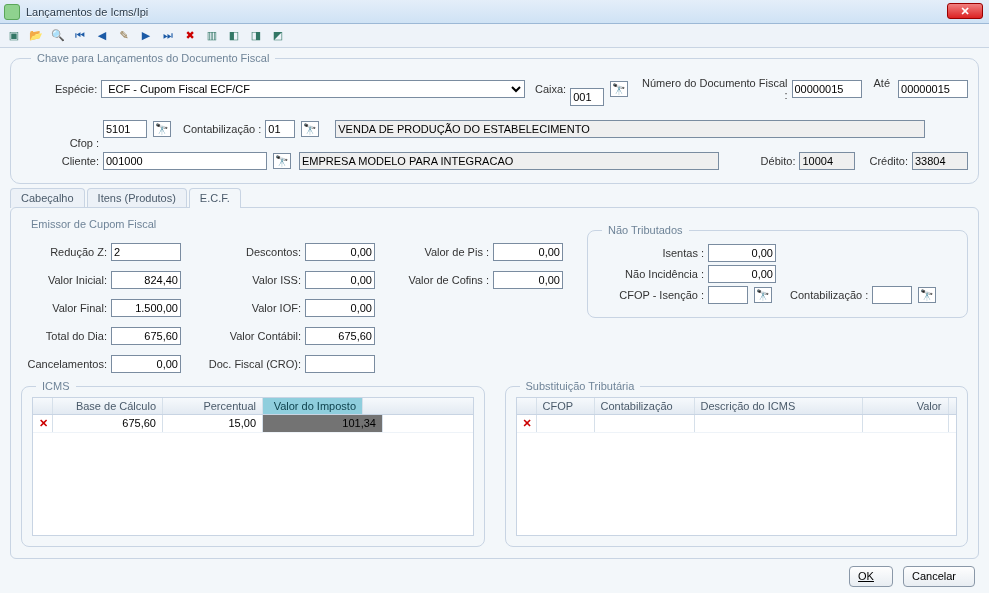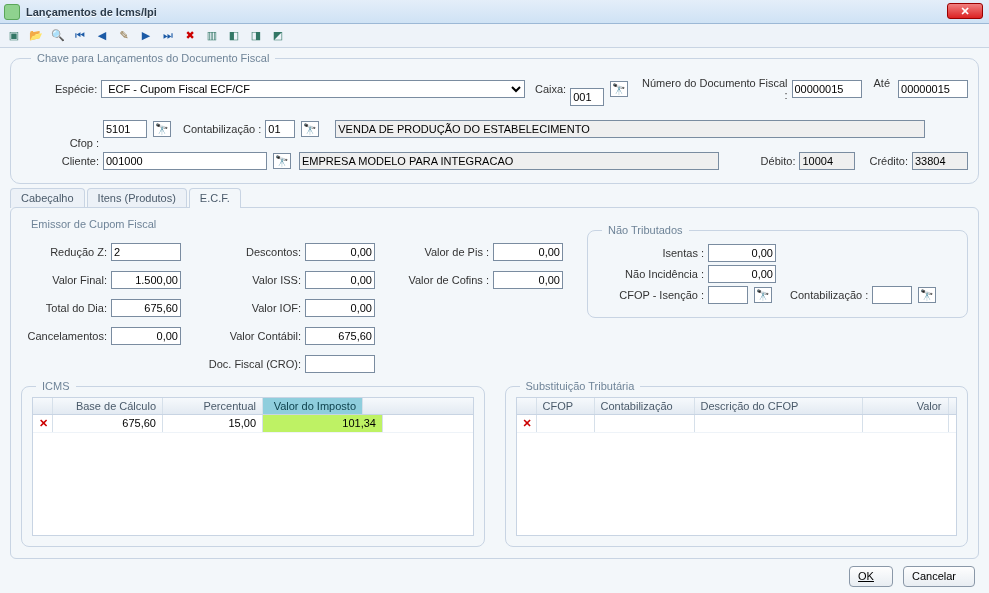--- a/index.html
+++ b/index.html
@@ -1,20 +1,20 @@
 <!DOCTYPE html>
 <html><head>
 <meta charset="utf-8">
 <style>
 * { box-sizing: border-box; font-family: Tahoma, Arial, sans-serif; font-size: 11px; }
 body { margin: 0; background: #fff; width: 989px; height: 593px; overflow: hidden; }
 
 .titlebar { height: 24px; background: linear-gradient(#e4eef9,#cfe2f5); display:flex; align-items:center; padding:0 4px; border-bottom:1px solid #9cb8d6; position:relative; }
 .titlebar .app-icon { width:16px; height:16px; background:#8fd28f; border-radius:3px; margin-right:6px; border:1px solid #5aa65a; }
-.titlebar .title { color:#2a3a4a; font-weight:bold; text-shadow:0 1px 0 #fff; }
+.titlebar .title { color:#2a3a4a; font-weight:normal; text-shadow:0 1px 0 #fff; }
 .closebtn { position:absolute; right:6px; top:3px; width:36px; height:16px; background:linear-gradient(#f08080,#d22); border:1px solid #990000; border-radius:3px; color:#fff; text-align:center; line-height:14px; font-weight:bold; cursor:pointer; }
 
 .toolbar { height:24px; background:#eef3f9; border-bottom:1px solid #c8d4e3; padding:2px 6px; display:flex; gap:6px; align-items:center; }
 .tool-ico { width:16px; height:16px; display:inline-flex; align-items:center; justify-content:center; cursor:pointer; color:#376; }
 .tool-ico.red{color:#c00;}
 .tool-ico.blue{color:#1b5aa6;}
 .tool-ico.brown{color:#8a6d3b;}
 
 .main { position:relative; padding:4px 10px 8px 10px; background:#f3f7fa; height:calc(593px - 24px - 24px); }
 
@@ -137,20 +137,24 @@
       <div class="legend" style="left:4px; top:-4px; position:relative; color:#6f8498;">Emissor de Cupom Fiscal</div>
 
       <div class="ecf-grid" style="margin-top:6px;">
 
         <div class="ecf-col">
           <div class="row">
               <span class="lbl">Redução Z:</span>
               <input class="txt" style="text-align: left;" value="2">
             </div>
           <div class="row">
+              <span class="lbl">Valor Inicial:</span>
+              <input class="txt" value="824,40" style="">
+            </div>
+          <div class="row">
               <span class="lbl">Valor Final:</span>
               <input class="txt" value="1.500,00" style="">
             </div>
           <div class="row">
               <span class="lbl">Total do Dia:</span>
               <input class="txt" value="675,60" style="">
             </div>
           <div class="row">
               <span class="lbl">Cancelamentos:</span>
               <input class="txt" value="0,00" style="">
@@ -221,34 +225,34 @@
             <div class="cell" style="width:20px;"></div>
             <div class="cell" style="width:110px;text-align:right;">Base de Cálculo</div>
             <div class="cell" style="width:100px;text-align:right;">Percentual</div>
             <div class="cell sel" style="width:100px;text-align:right;">Valor do Imposto</div>
           </div>
           <div class="grid-body" style="height:120px;">
             <div class="grid-row">
               <div class="cell del" style="width:20px;">✕</div>
               <div class="cell" style="width:110px;text-align:right;">675,60</div>
               <div class="cell" style="width:100px;text-align:right;">15,00</div>
-              <div class="cell" style="width:120px;text-align:right;background:#bef264;">101,34</div>
+              <div class="cell" style="width:120px;text-align:right;background:#737373;">101,34</div>
             </div>
           </div>
         </div>
       </div>
 
       <div class="inner-group">
         <div class="legend">Substituição Tributária</div>
         <div class="grid">
           <div class="grid-header">
             <div class="cell" style="width:20px;"></div>
             <div class="cell" style="width:58px;">CFOP</div>
             <div class="cell" style="width:100px;">Contabilização</div>
-            <div class="cell" style="width:168px;">Descrição do CFOP</div>
+            <div class="cell" style="width:168px;">Descrição do ICMS</div>
             <div class="cell" style="width:86px;text-align:right;">Valor</div>
           </div>
           <div class="grid-body" style="height:120px;">
             <div class="grid-row">
               <div class="cell del" style="width:20px;">✕</div>
               <div class="cell" style="width:58px;"></div>
               <div class="cell" style="width:100px;"></div>
               <div class="cell" style="width:168px;"></div>
               <div class="cell" style="width:86px;"></div>
             </div>

